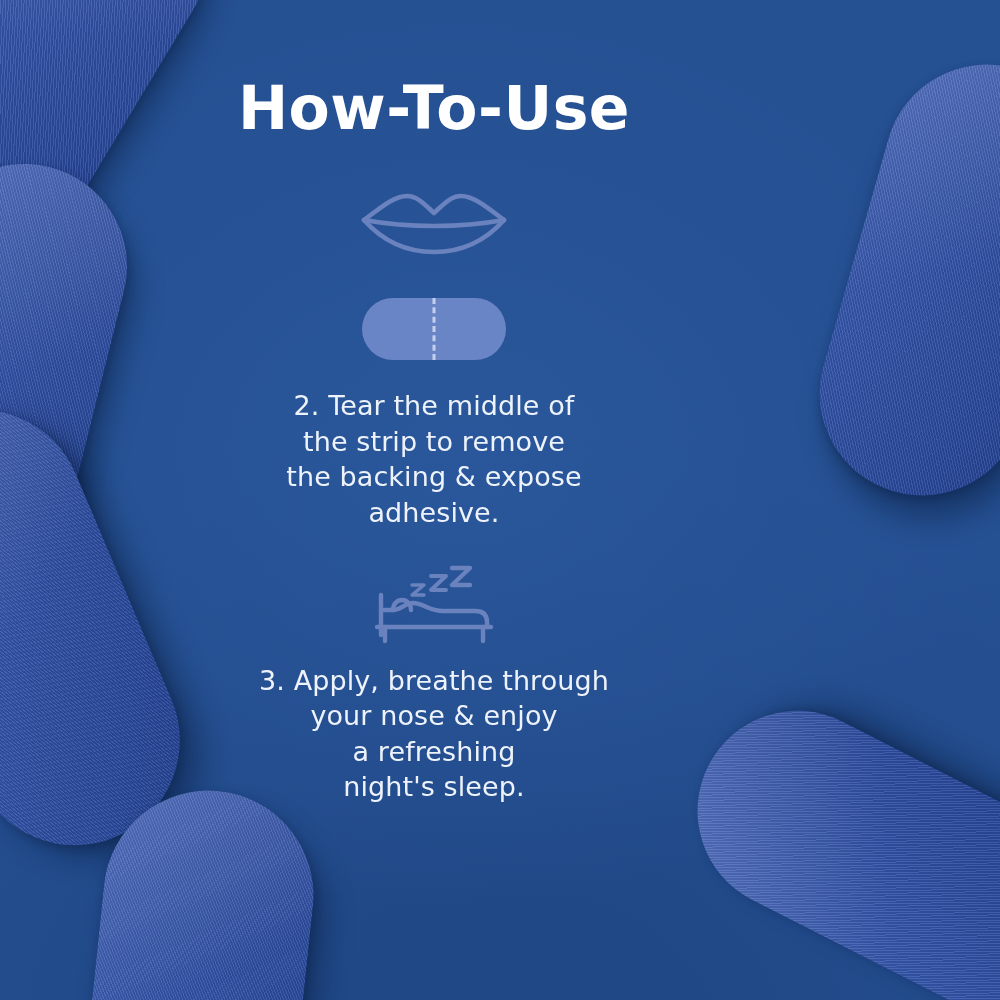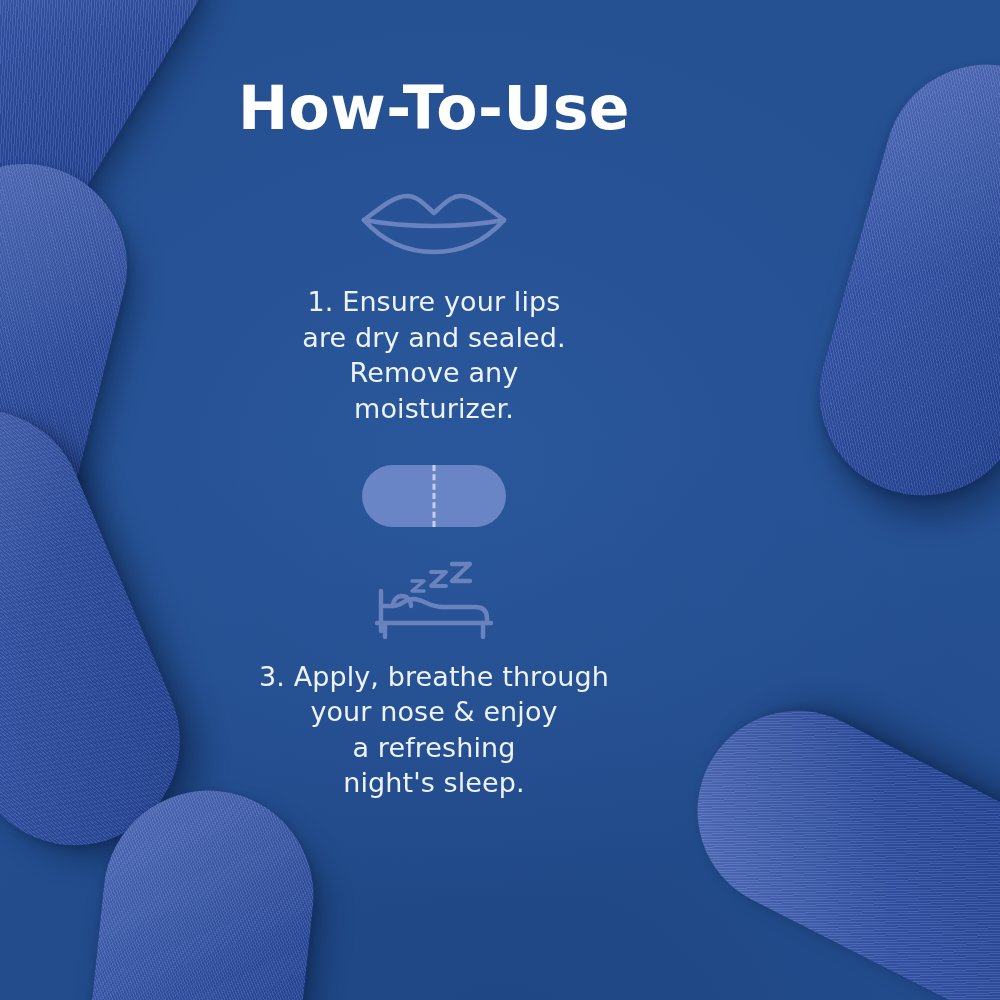--- a/index.html
+++ b/index.html
@@ -155,32 +155,32 @@
 
             <path d="M4 38 C 20 26, 34 14, 47 14 C 58 14, 66 24, 74 31
                      C 82 24, 90 14, 101 14 C 114 14, 128 26, 144 38"></path>
 
             <path d="M4 38 C 20 56, 42 70, 74 70 C 106 70, 128 56, 144 38"></path>
 
             <path d="M4 38 C 26 42, 50 44, 74 44 C 98 44, 122 42, 144 38"></path>
           </g>
         </svg>
       </div>
-      <p class="step-text">1. Ensure your lips
-are dry and sealed.
-Remove any
-moisturizer.</p>
     </section>
 
     <section class="step step-2">
       <div class="step-icon">
         <div class="pill">
           <span class="tear"></span>
         </div>
       </div>
+      <p class="step-text">2. Tear the middle of
+the strip to remove
+the backing &amp; expose
+adhesive.</p>
     </section>
 
     <section class="step step-3">
       <div class="step-icon">
         <svg class="icon-stroke" width="126" height="86" viewBox="0 0 126 86">
           <g fill="none" stroke="#6a82bd" stroke-width="4.4" stroke-linecap="round" stroke-linejoin="round">
 
             <path d="M10 30 L10 70"></path>
 
             <path d="M10 45 L22 45 C 30 45, 34 38, 42 38

